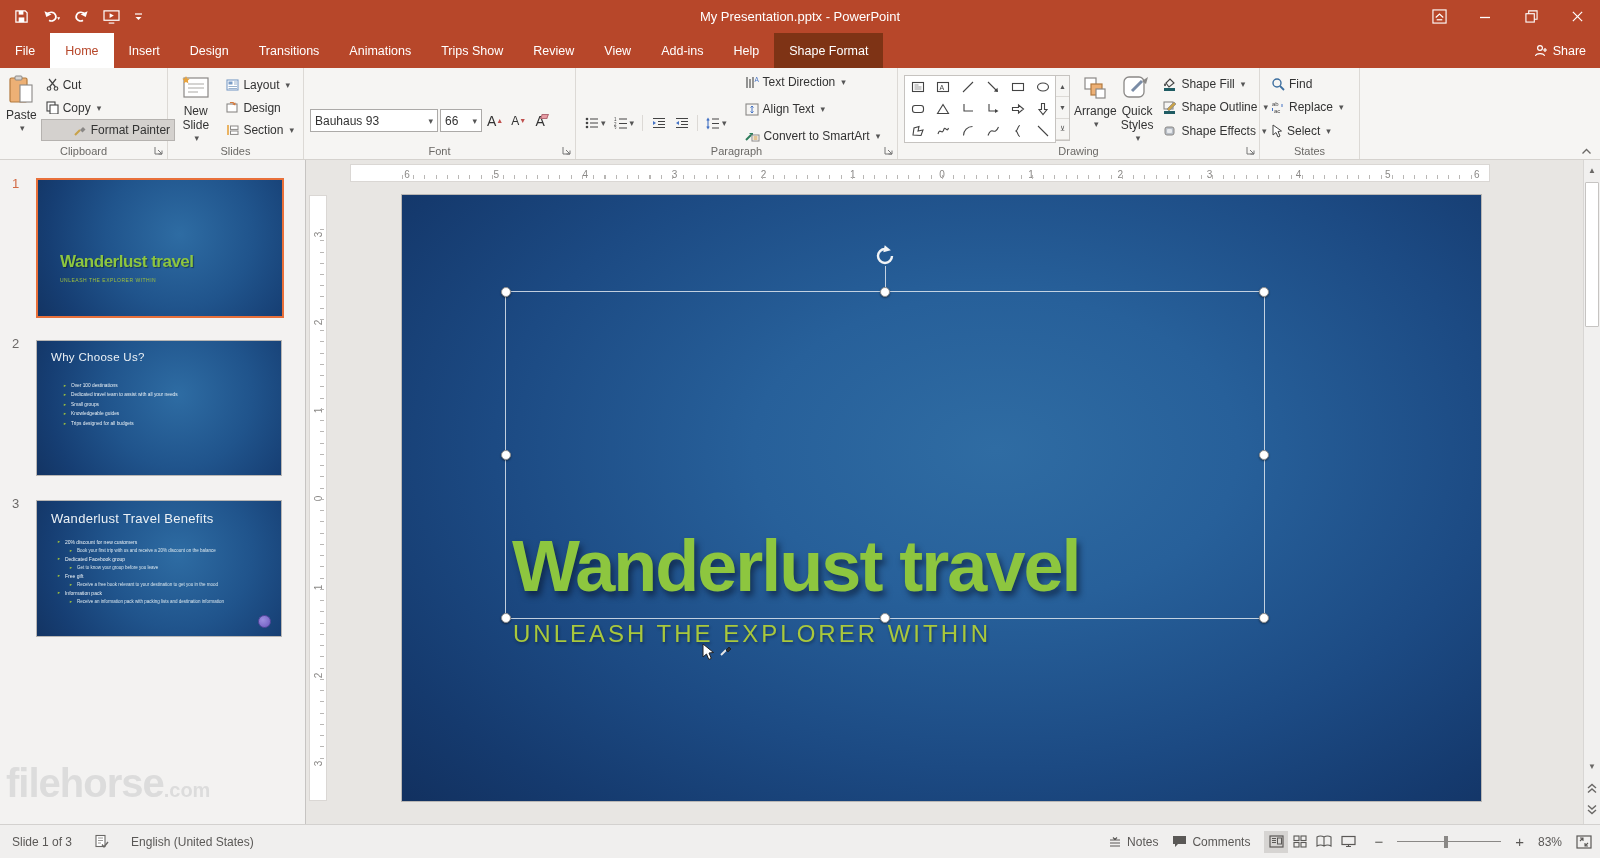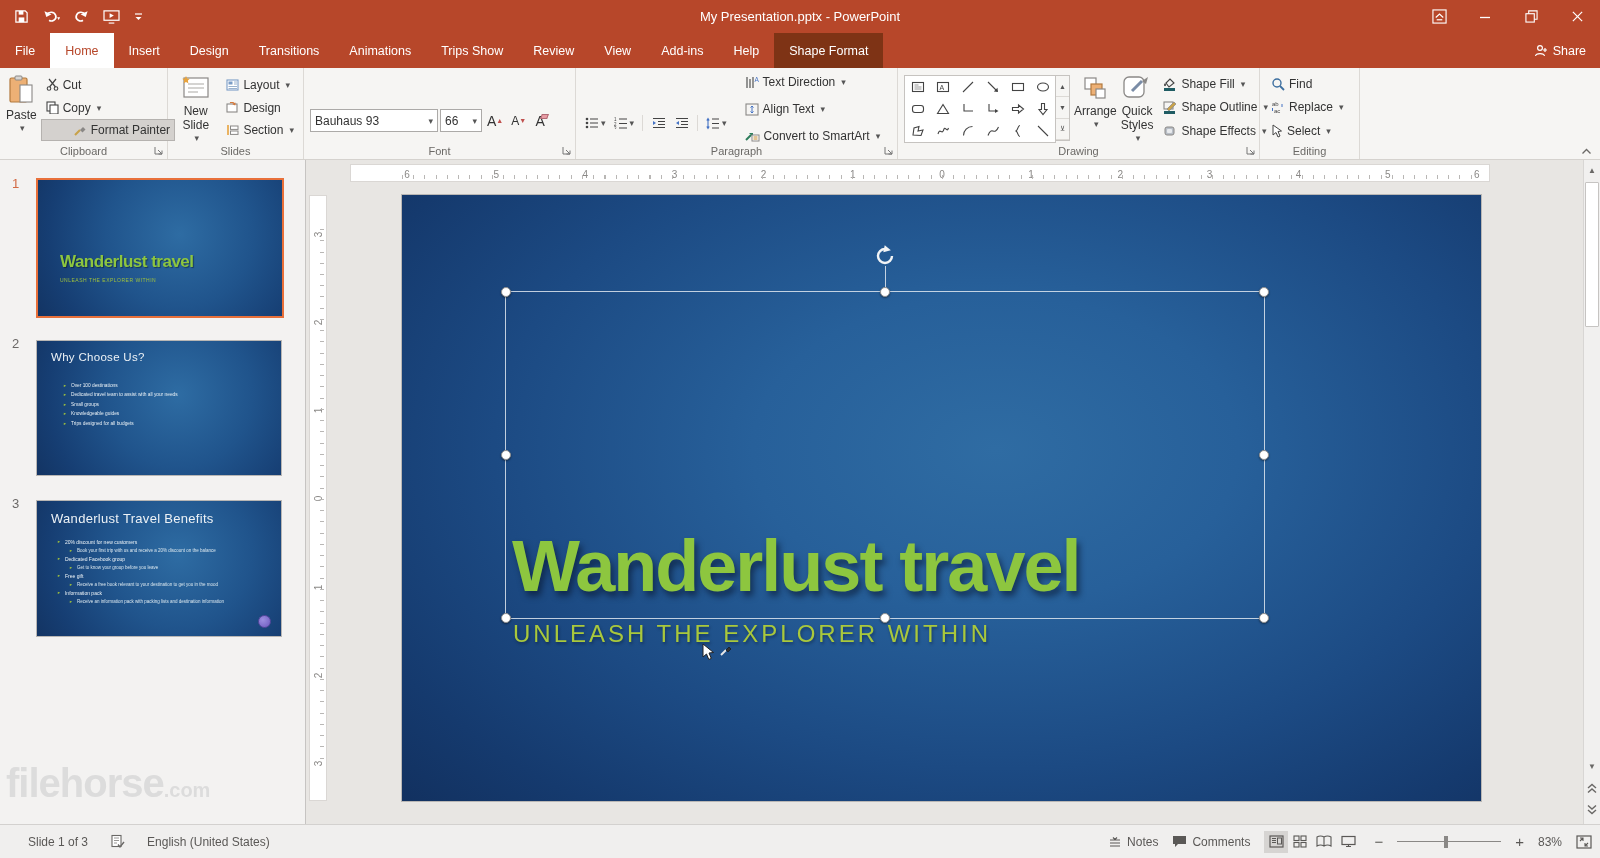--- a/index.html
+++ b/index.html
@@ -86,21 +86,21 @@
   .handle { position:absolute; width:10px; height:10px; border-radius:50%; background:#fff; border:1px solid #909090; box-shadow:0 1px 2px rgba(0,0,0,.45); }
   .rotstem { position:absolute; left:50%; top:-26px; width:1px; height:26px; background:rgba(235,240,245,.8); }
   .rothandle { position:absolute; left:50%; top:-48px; transform:translateX(-50%); }
   .cursorwrap { position:absolute; left:300px; top:448px; display:flex; gap:4px; }
 
   .vscroll { position:absolute; right:0; top:0; width:17px; height:664px; background:#F1F0EF; border-left:1px solid #D8D6D4; }
   .vscroll .sarrow { position:absolute; left:0; width:16px; height:17px; display:flex; align-items:center; justify-content:center; font-size:8px; color:#6A6866; }
   .vthumb { position:absolute; left:1px; top:22px; width:14px; height:145px; background:#fff; border:1px solid #C6C4C2; border-radius:1px; }
 
   
-  .statusbar { position:absolute; left:0; top:824px; width:1600px; height:34px; background:#F0EFEE; border-top:1px solid #D3D1CF; display:flex; align-items:center; color:#5A5856; font-size:12px;padding-left:16px; }
+  .statusbar { position:absolute; left:0; top:824px; width:1600px; height:34px; background:#F0EFEE; border-top:1px solid #D3D1CF; display:flex; align-items:center; color:#5A5856; font-size:12px; }
   .sb-left { display:flex; align-items:center; gap:22px; padding-left:12px; }
   .sb-right { position:absolute; right:8px; display:flex; align-items:center; gap:14px; }
   .sb-item { display:flex; align-items:center; gap:5px; }
   .viewbtns { display:flex; }
   .viewbtn { width:24px; height:22px; display:flex; align-items:center; justify-content:center; }
   .viewbtn.activeview { background:#D6D4D2; }
   .zoomtrack { position:relative; width:104px; height:14px; display:flex; align-items:center; }
   .zoomline { width:100%; height:1px; background:#8A8886; }
   .zoomknob { position:absolute; left:45%; top:1px; width:4px; height:12px; background:#8A8886; }
 
@@ -649,21 +649,21 @@
         </div>
         <div class="sbtn caret">
           <span class="icon">
             <svg width="12" height="14" viewBox="0 0 12 14">
                 <path d="M2 1 L2 11 L5 8.5 L7 13 L9 12 L7 7.5 L10.5 7 Z" fill="#fff" stroke="#444" stroke-width="1"></path>
               </svg>
           </span>
           <span>Select</span>
         </div>
       </div>
-      <span class="glabel">Editing</span>
+      <span class="glabel">States</span>
     </div>
 
     <span class="ribbon-collapse">
       <svg width="11" height="8" viewBox="0 0 11 8">
           <path d="M1.5 6.5 L5.5 2.5 L9.5 6.5" fill="none" stroke="#6B6966" stroke-width="1.3"></path>
         </svg>
     </span>
   </div>
 
   <div class="mainarea">

